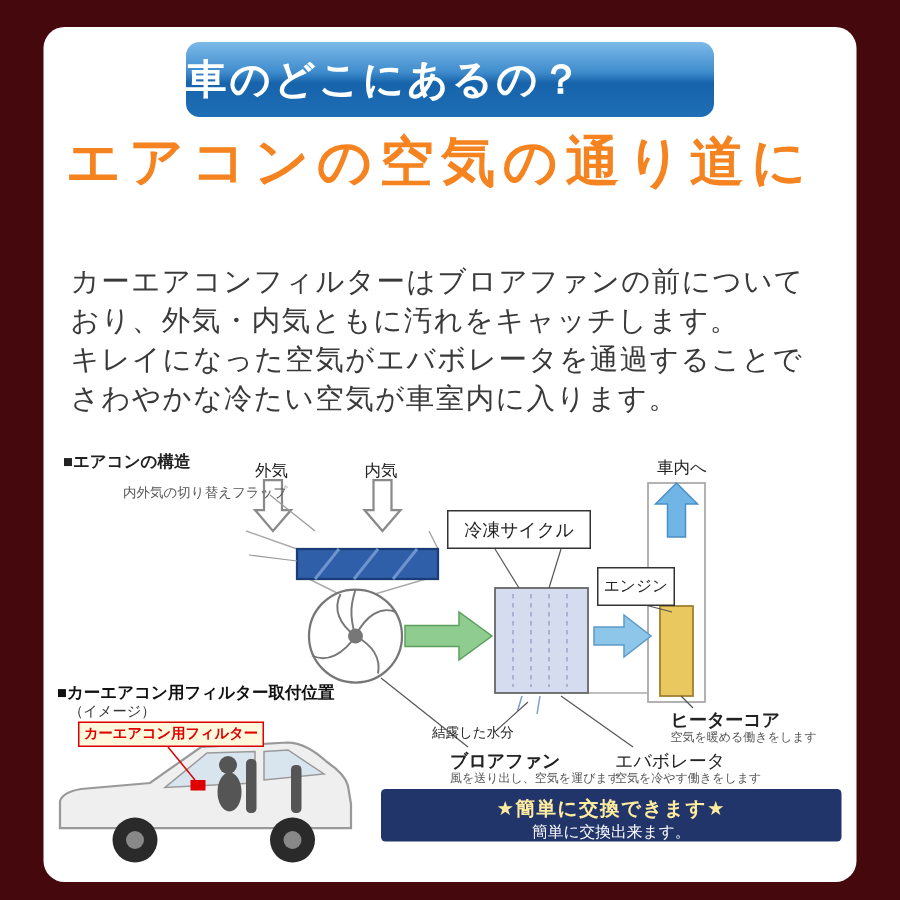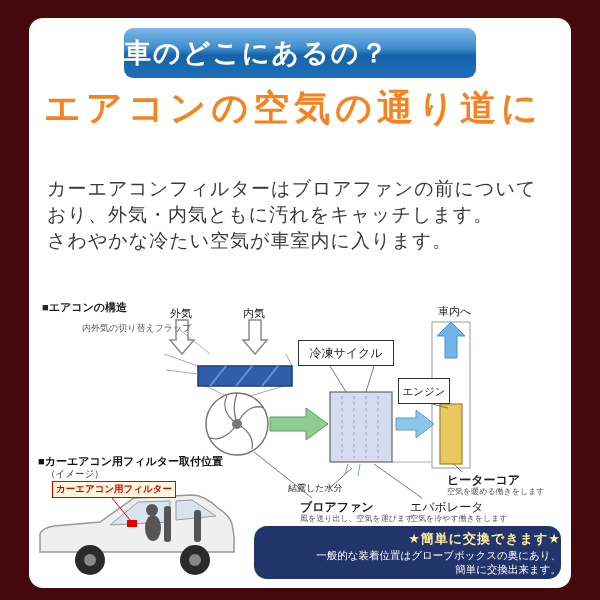--- a/index.html
+++ b/index.html
@@ -49,42 +49,43 @@
   .mount{position:absolute;left:32px;top:452px;width:228px;height:136px;}
   .m-title{position:absolute;left:6px;top:2px;font-size:11px;font-weight:bold;color:#111;white-space:nowrap;text-align:right;}
   .m-sub{position:absolute;left:14px;top:16px;font-size:9.5px;color:#333;}
   .m-tag{
     position:absolute;left:20px;top:29px;
     border:1.5px solid #dd0000;background:#fff8dc;color:#dd0000;
     font-size:9.5px;font-weight:bold;padding:1px 3px;white-space:nowrap;
   }
   .mount svg{position:absolute;left:0;top:24px;}
   .infobox{
-    position:absolute;left:254px;top:526px;width:307px;height:53px;
-    background:#21356b;border-radius:13px;color:#ffffff;text-align:right;
+    position:absolute;left:254px;top:526px;width:307px;height:35px;
+    background:#21356b;border-radius:3px;color:#ffffff;text-align:center;
   }
   .ib-title{font-size:13px;font-weight:bold;color:#ffec9e;margin-top:4px;letter-spacing:1px;}
   .ib-line{font-size:10.5px;line-height:1.35;}
 </style>
 </head>
 <body>
 
 <div class="inner"></div>
 
 <div class="hdr">
   <span>車のどこにあるの？</span>
 </div>
 
 <div class="headline">
   <div>エアコンの空気の通り道に</div>
 </div>
 
 <div class="intro">
   <div>カーエアコンフィルターはブロアファンの前について</div>
   <div>おり、外気・内気ともに汚れをキャッチします。</div>
+  <div>キレイになった空気がエバボレータを通過することで</div>
   <div>さわやかな冷たい空気が車室内に入ります。</div>
 </div>
 
 <div class="diagram">
   <svg width="540" height="247" viewBox="0 0 540 247">
 
     <rect x="402" y="26" width="38" height="146" fill="none" stroke="#aaaaaa" stroke-width="1.2"></rect>
     <g stroke="#aaaaaa" stroke-width="1" fill="none">
       <line x1="134" y1="58" x2="168" y2="70"></line>
       <line x1="256" y1="58" x2="262" y2="70"></line>
@@ -194,15 +195,14 @@
     </g>
 
     <line x1="80" y1="22" x2="98" y2="44" stroke="#dd0000" stroke-width="1"></line>
     <rect x="95" y="44" width="10" height="7" fill="#e00000"></rect>
   </svg>
   <div class="m-tag">カーエアコン用フィルター</div>
 </div>
 
 <div class="infobox">
   <div class="ib-title">★簡単に交換できます★</div>
-  <div class="ib-line">一般的な装着位置はグローブボックスの奥にあり、</div>
   <div class="ib-line">簡単に交換出来ます。</div>
 </div>
 
 </body></html>

